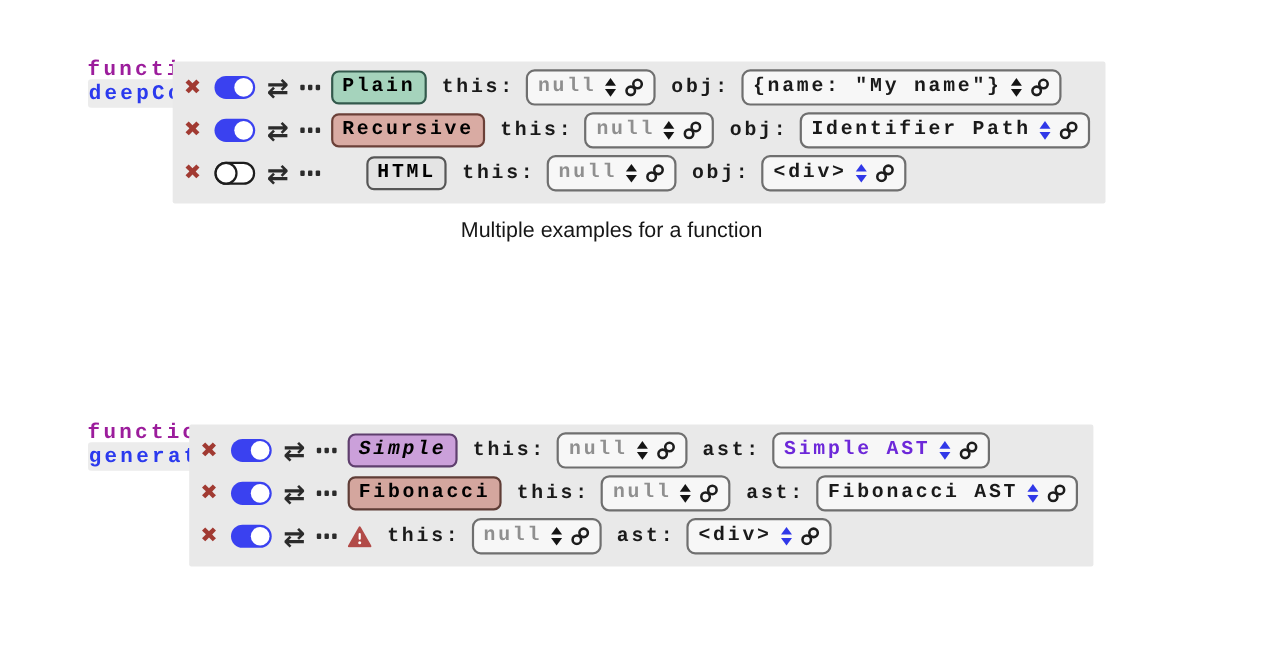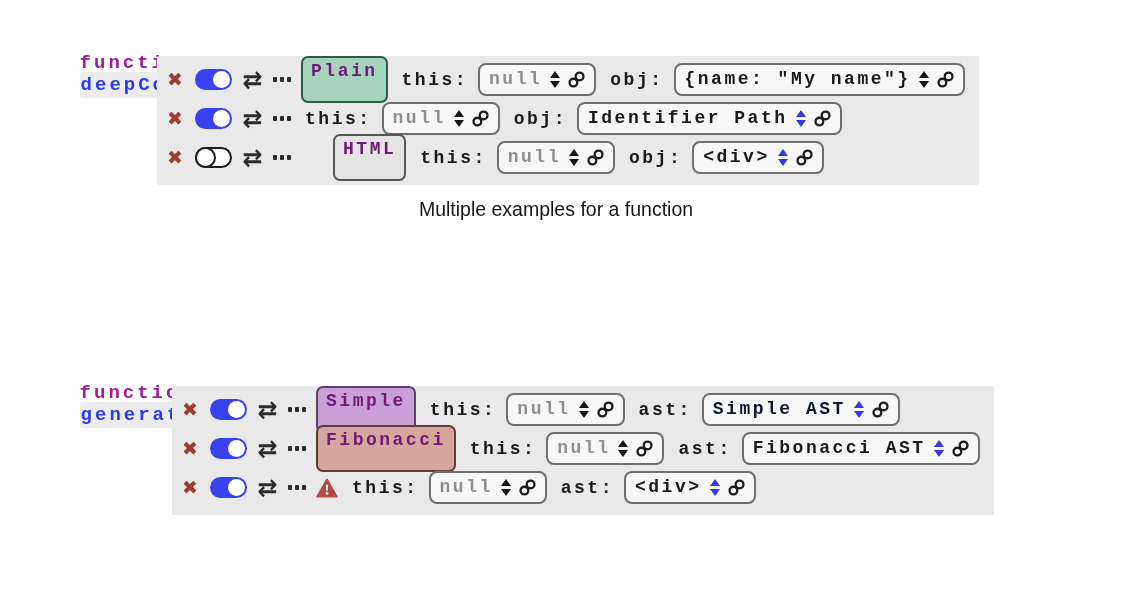--- a/index.html
+++ b/index.html
@@ -31,21 +31,21 @@
   .toggle.off{background:#fff;border:2.4px solid #1d1d1d;box-sizing:border-box;}
   .toggle.off .knob{position:absolute;left:-2.4px;top:-2.4px;width:21px;height:21px;
           border-radius:50%;background:#fff;border:2.4px solid #1d1d1d;box-sizing:border-box;}
   .swap{font-family:"DejaVu Sans",sans-serif;font-size:24px;font-weight:700;line-height:1;
         color:#2b2b2b;letter-spacing:0;}
   .dots{display:inline-flex;gap:2.5px;align-items:center;}
   .dots i{width:4.5px;height:4.5px;background:#2b2b2b;border-radius:1px;display:block;}
 
   .warn{display:inline-flex;line-height:0;}
 
-  .badge{border:2.5px solid;border-radius:7px;padding:1px 8px 18px 8px;color:#701a75;
+  .badge{border:2.5px solid;border-radius:7px;padding:1px 8px 2px 8px;color:#000000;
          line-height:1.35;}
 
   .plabel{margin-left:4px;font-family:Liberation Mono, monospace;}
 
   .vbox{display:inline-flex;align-items:center;gap:8px;background:#f7f7f7;
         border:2px solid #6f6f6f;border-radius:8px;padding:2px 9px;line-height:1.4;}
   .stepper{display:inline-flex;flex-direction:column;gap:2.5px;}
   .tri{width:0;height:0;border-left:5.5px solid transparent;border-right:5.5px solid transparent;}
   .tri.up{border-bottom:7px solid var(--step,#141414);}
   .tri.down{border-top:7px solid var(--step,#141414);}
@@ -93,20 +93,21 @@
             </g>
           </svg>
       </span>
     </div>
 
     <div class="row">
       <span class="xicon" style="color: rgb(161, 58, 50);">✖</span>
       <span class="toggle on" style="background-color: rgb(58, 65, 240);"><span class="knob"></span></span>
       <span class="swap">⇄</span>
       <span class="dots"><i></i><i></i><i></i></span>
+      <span class="badge" style="background-color: rgb(217, 171, 163); border-color: rgb(107, 64, 56);">Recursive</span>
       <span class="plabel">this:</span>
       <span class="vbox">
         <span style="color: rgb(143, 143, 143);">null</span>
         <span class="stepper" style="--step: #141414;"><span class="tri up"></span><span class="tri down"></span></span>
         <svg class="chain" width="17" height="17" viewBox="0 0 22 22">
             <g fill="none" stroke="currentColor" stroke-width="3">
               <circle cx="7" cy="15" r="5"></circle>
               <circle cx="15" cy="7" r="5"></circle>
             </g>
           </svg>
@@ -162,35 +163,35 @@
     <span class="hl ident">generateLocationMap</span><span class="pn">(</span><span class="hl ident">ast</span><span class="pn">) {</span>
   </div>
 
   <div class="panel" style="left:172px;top:386px;">
 
     <div class="row">
       <span class="xicon" style="color: rgb(161, 58, 50);">✖</span>
       <span class="toggle on" style="background-color: rgb(58, 65, 240);"><span class="knob"></span></span>
       <span class="swap">⇄</span>
       <span class="dots"><i></i><i></i><i></i></span>
-      <span class="badge" style="background-color: rgb(203, 160, 218); border-color: rgb(95, 63, 110);">Simple</span>
+      <span class="badge" style="background-color: rgb(203, 160, 218); border-color: rgb(95, 63, 110); font-style: italic;">Simple</span>
       <span class="plabel">this:</span>
       <span class="vbox">
         <span style="color: rgb(143, 143, 143);">null</span>
         <span class="stepper" style="--step: #141414;"><span class="tri up"></span><span class="tri down"></span></span>
         <svg class="chain" width="17" height="17" viewBox="0 0 22 22">
             <g fill="none" stroke="currentColor" stroke-width="3">
               <circle cx="7" cy="15" r="5"></circle>
               <circle cx="15" cy="7" r="5"></circle>
             </g>
           </svg>
       </span>
       <span class="plabel">ast:</span>
       <span class="vbox">
-        <span style="color: #0f172a;">Simple AST</span>
+        <span style="color: #6d28d9;">Simple AST</span>
         <span class="stepper" style="--step: #3038e8;"><span class="tri up"></span><span class="tri down"></span></span>
         <svg class="chain" width="17" height="17" viewBox="0 0 22 22">
             <g fill="none" stroke="currentColor" stroke-width="3">
               <circle cx="7" cy="15" r="5"></circle>
               <circle cx="15" cy="7" r="5"></circle>
             </g>
           </svg>
       </span>
     </div>
 

